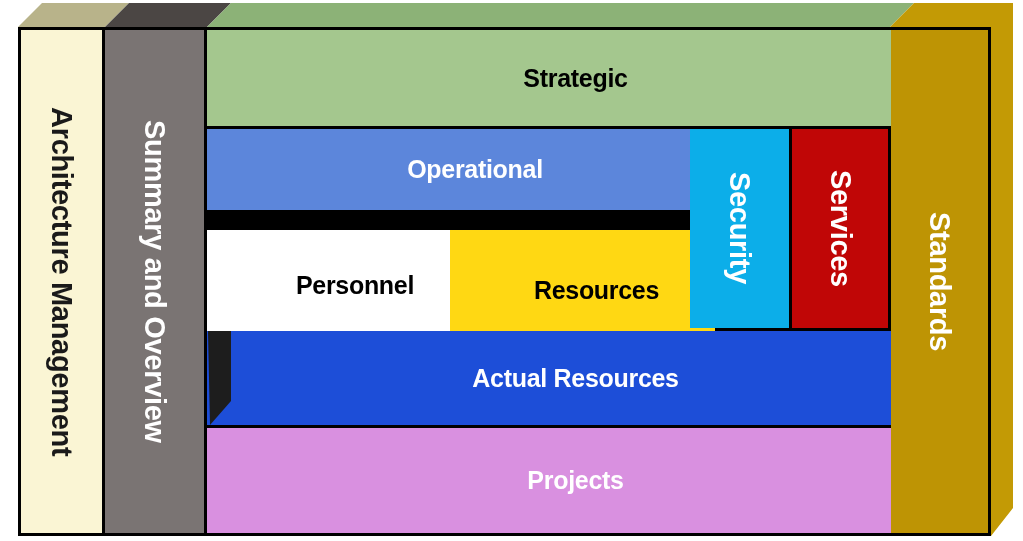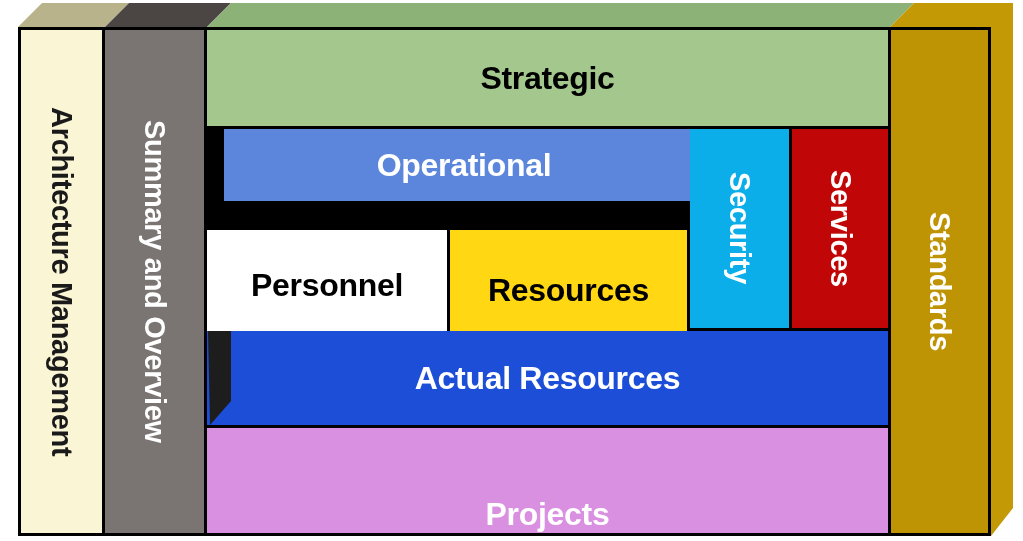--- a/index.html
+++ b/index.html
@@ -12,34 +12,34 @@
   .top-gray{left:105px;top:3px;width:126px;height:24px;background:#4B4644;
     clip-path:polygon(0px 24px,24px 0px,126px 0px,102px 24px);}
   .top-green{left:207px;top:3px;width:707px;height:24px;background:#8CB277;
     clip-path:polygon(0px 24px,24px 0px,707px 0px,683px 24px);}
   .gold-l{left:890px;top:3px;width:123px;height:533px;background:#C39A05;
     clip-path:polygon(0px 24px,24px 0px,123px 0px,123px 505px,101px 533px,101px 24px);}
   
   .front{left:18px;top:27px;width:973px;height:509px;background:#000000;}
   .blk{position:absolute;display:flex;align-items:center;justify-content:center;
     font-weight:600;letter-spacing:-0.3px;}
-  .hlabel{font-size:32px;}
+  .hlabel{font-size:25px;padding-left:28px;}
   .vlabel{font-size:29px;writing-mode:vertical-rl;text-orientation:mixed;}
   .arch{left:3px;top:3px;width:81px;height:503px;background:#FAF5D4;color:#1a1a1a;}
   .summary{left:87px;top:3px;width:99px;height:503px;background:#7A7473;color:#ffffff;}
   .strategic{left:189px;top:3px;width:681px;height:96px;background:#A4C78E;color:#000000;}
-  .operational{left:206px;top:102px;width:480px;height:72px;background:#5C86DB;color:#ffffff;}
+  .operational{left:189px;top:102px;width:480px;height:81px;background:#5C86DB;color:#ffffff;}
   .personnel{left:189px;top:203px;width:240px;height:110px;background:#FFFFFF;color:#000000;}
   .resources{left:432px;top:203px;width:237px;height:120px;background:#FFD813;color:#000000;}
   .security{left:672px;top:102px;width:99px;height:199px;background:#0CAEE9;color:#ffffff;}
   .services{left:774px;top:102px;width:96px;height:199px;background:#C00606;color:#ffffff;}
   .actual{left:189px;top:304px;width:681px;height:94px;background:#1d4ed8;color:#ffffff;}
   .bevel{position:absolute;left:1px;top:0px;width:23px;height:94px;background:#1D1D1D;
     clip-path:polygon(0px 0px,23px 0px,23px 70px,2px 94px);}
-  .projects{left:189px;top:401px;width:681px;height:105px;background:#D990E0;color:#ffffff;align-items:flex-end;}
+  .projects{left:189px;top:401px;width:681px;height:105px;background:#D990E0;color:#ffffff;}
   .standards{left:873px;top:3px;width:97px;height:503px;background:#BE9404;color:#ffffff;}
 </style>
 </head>
 <body>
 
 <div class="stage">
 
   <div class="abs top-pale"></div>
   <div class="abs top-gray"></div>
   <div class="abs top-green"></div>

